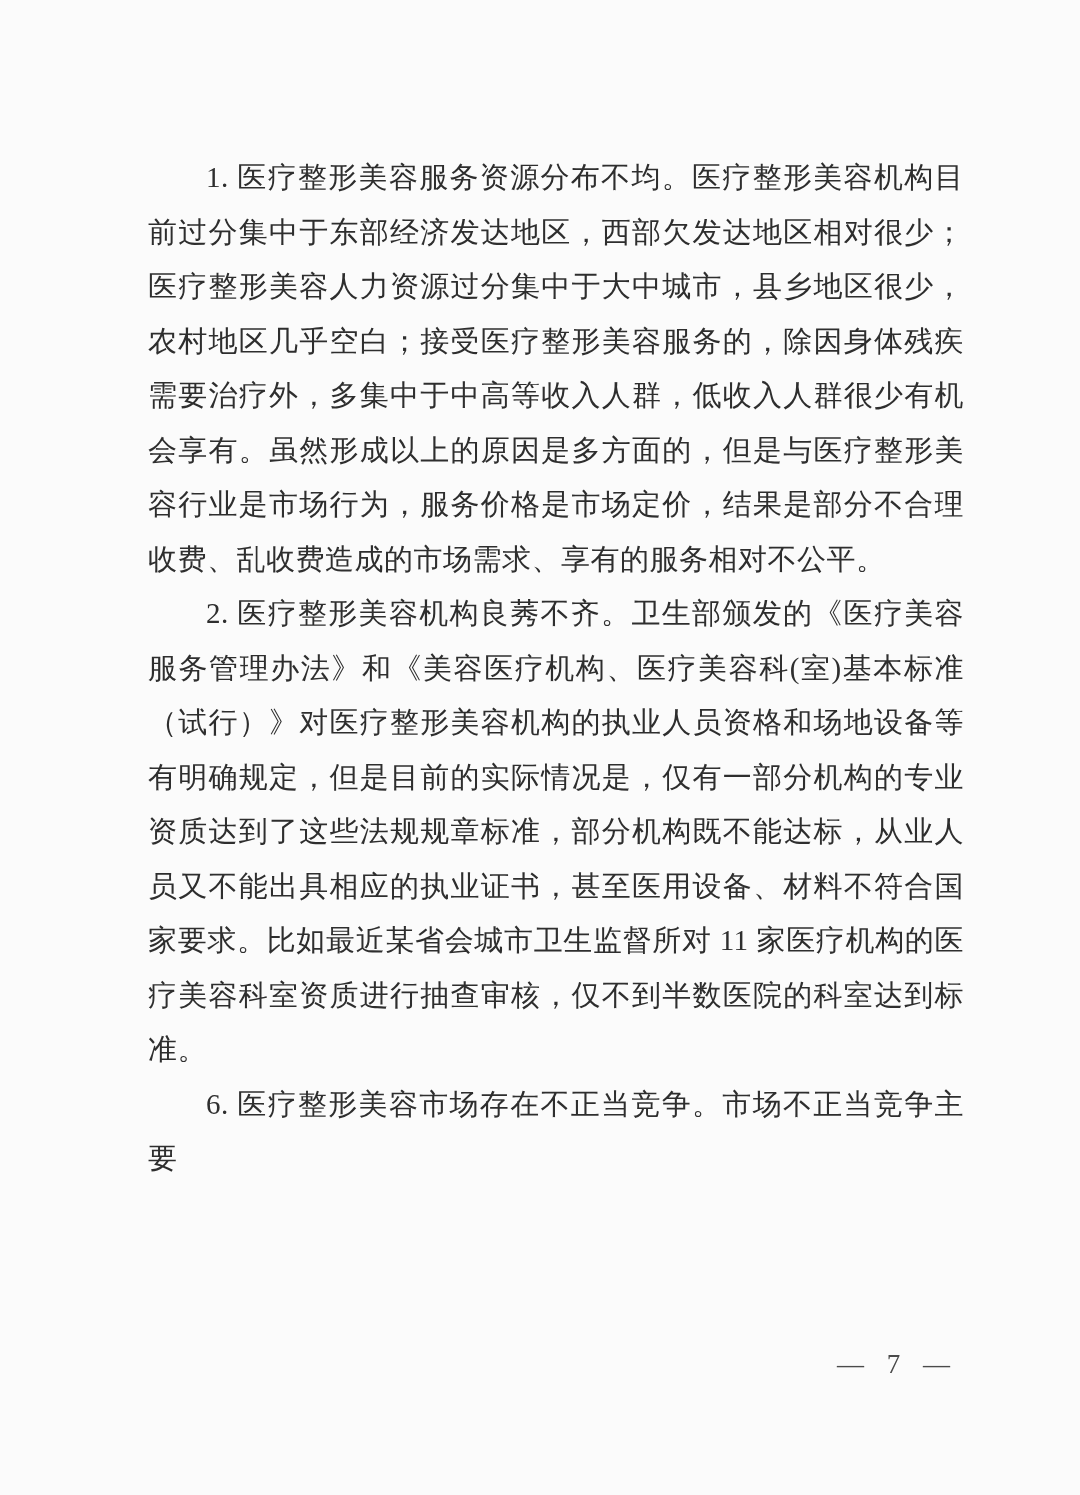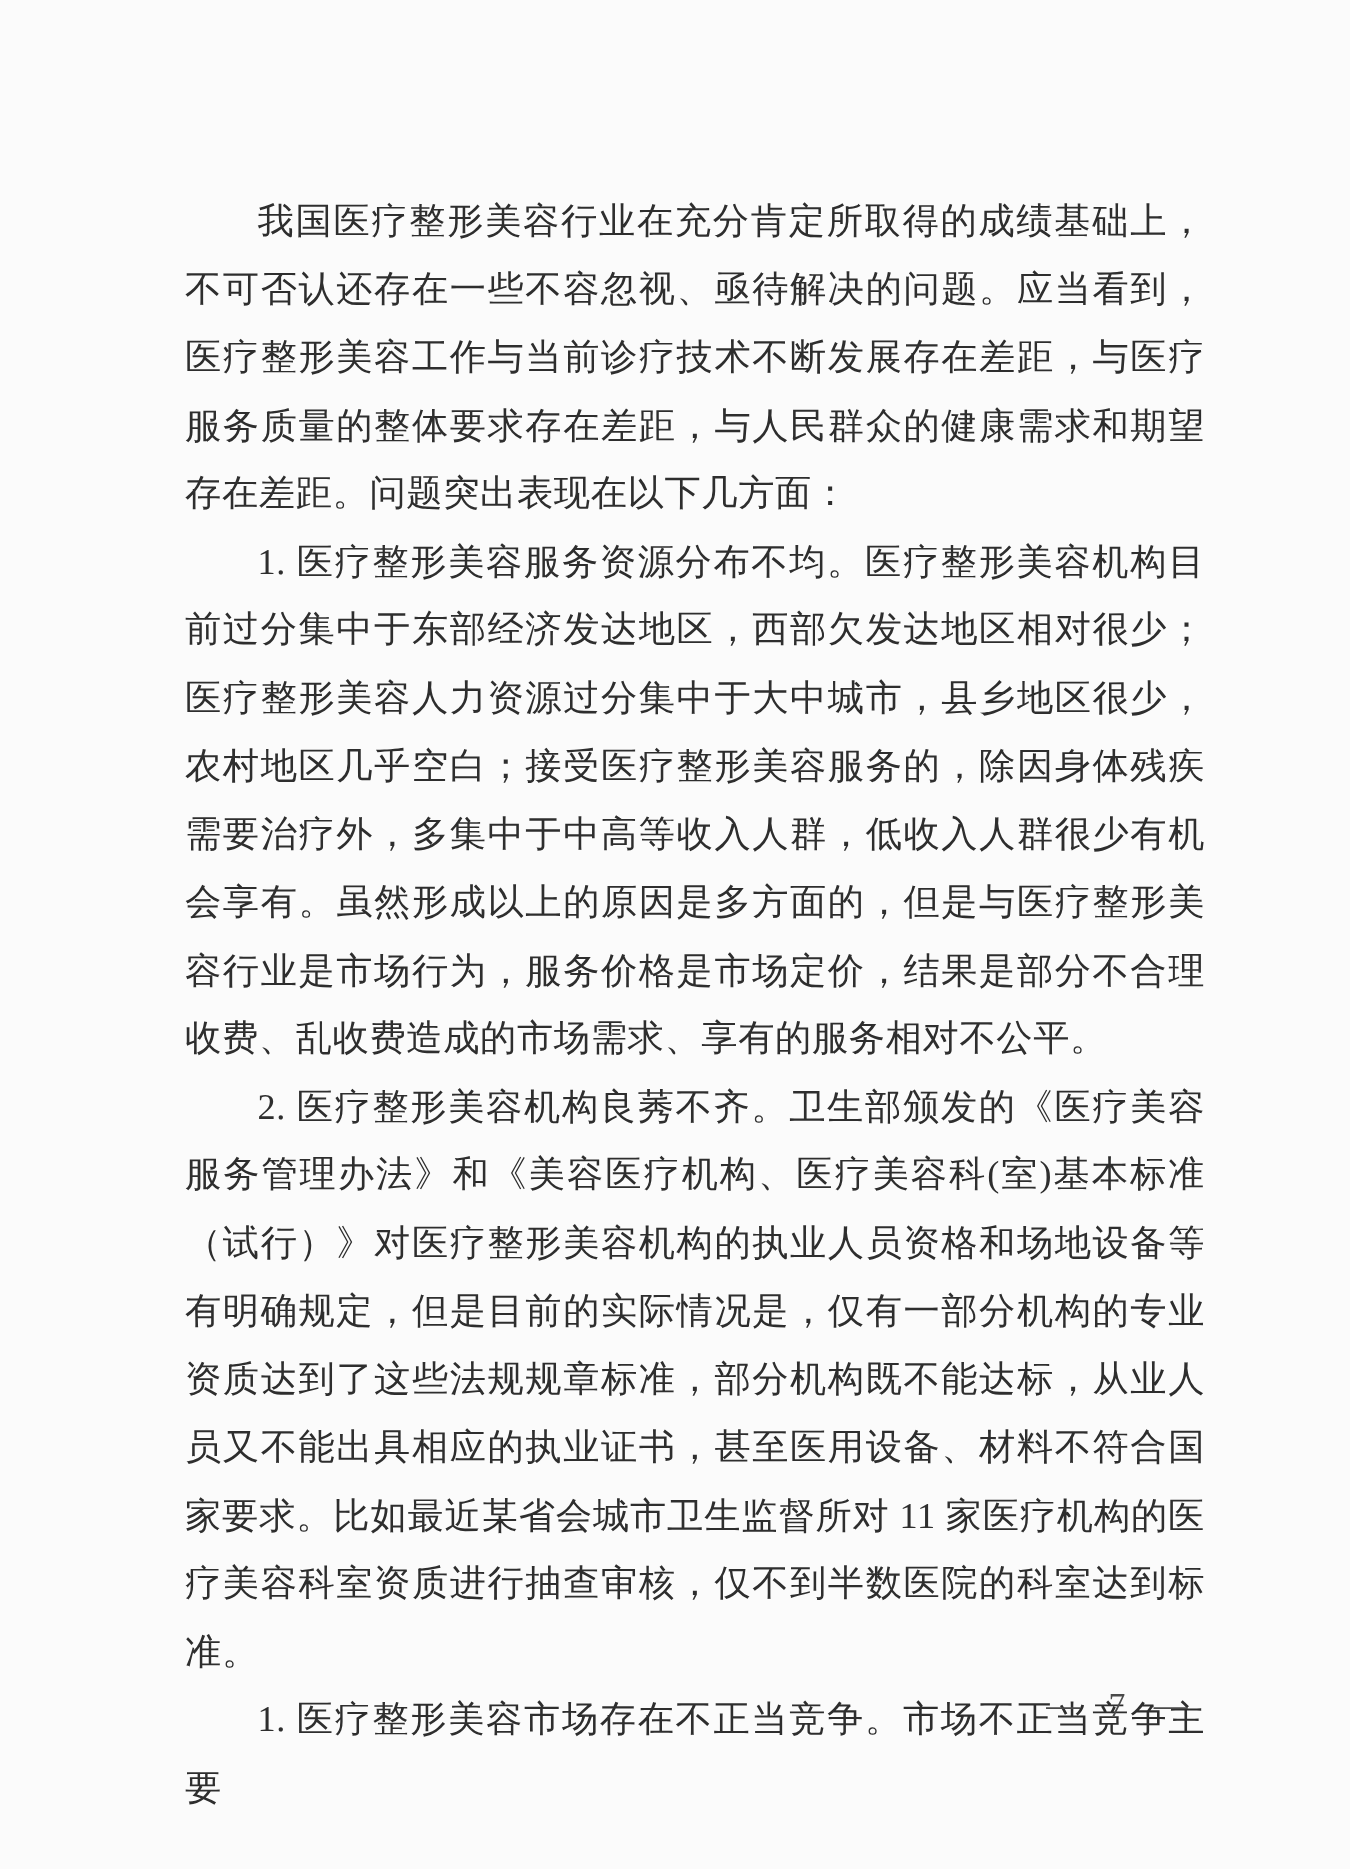--- a/index.html
+++ b/index.html
@@ -47,19 +47,18 @@
     color: var(--pagenum-color, #4a4a4a);
     letter-spacing: 8px;
     white-space: nowrap;
   }
 </style>
 </head>
 <body>
 
 <div class="page">
   <div class="text-block">
-    <p class="para">我国医疗整形美容行业在充分肯定所取得的成绩基础上，不可否认还存在一些不容忽视、亟待解决的问题。应当看到，医疗整形美容工作与当前诊疗技术不断发展存在差距，与医疗服务质量的整体要求存在差距，与人民群众的健康需求和期望存在差距。问题突出表现在以下几方面：</p>
     <p class="para">1. 医疗整形美容服务资源分布不均。医疗整形美容机构目前过分集中于东部经济发达地区，西部欠发达地区相对很少；医疗整形美容人力资源过分集中于大中城市，县乡地区很少，农村地区几乎空白；接受医疗整形美容服务的，除因身体残疾需要治疗外，多集中于中高等收入人群，低收入人群很少有机会享有。虽然形成以上的原因是多方面的，但是与医疗整形美容行业是市场行为，服务价格是市场定价，结果是部分不合理收费、乱收费造成的市场需求、享有的服务相对不公平。</p>
     <p class="para">2. 医疗整形美容机构良莠不齐。卫生部颁发的《医疗美容服务管理办法》和《美容医疗机构、医疗美容科(室)基本标准（试行）》对医疗整形美容机构的执业人员资格和场地设备等有明确规定，但是目前的实际情况是，仅有一部分机构的专业资质达到了这些法规规章标准，部分机构既不能达标，从业人员又不能出具相应的执业证书，甚至医用设备、材料不符合国家要求。比如最近某省会城市卫生监督所对 11 家医疗机构的医疗美容科室资质进行抽查审核，仅不到半数医院的科室达到标准。</p>
-    <p class="para">1. 医疗整形美容市场存在不正当竞争。市场不正当竞争主要</p>
+    <p class="para">6. 医疗整形美容市场存在不正当竞争。市场不正当竞争主要</p>
   </div>
   <div class="footer">— 7 —</div>
 </div>
 
 </body></html>

